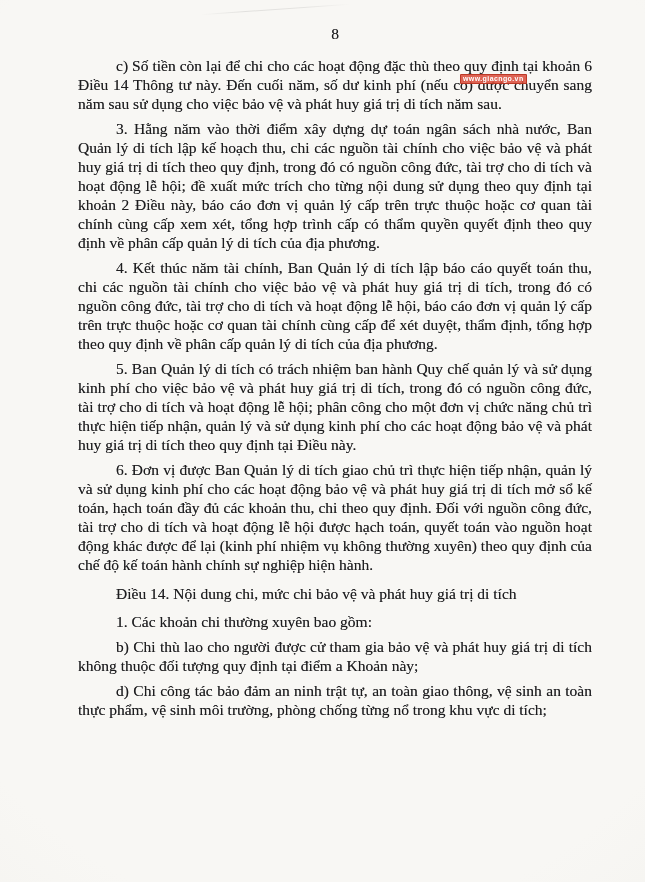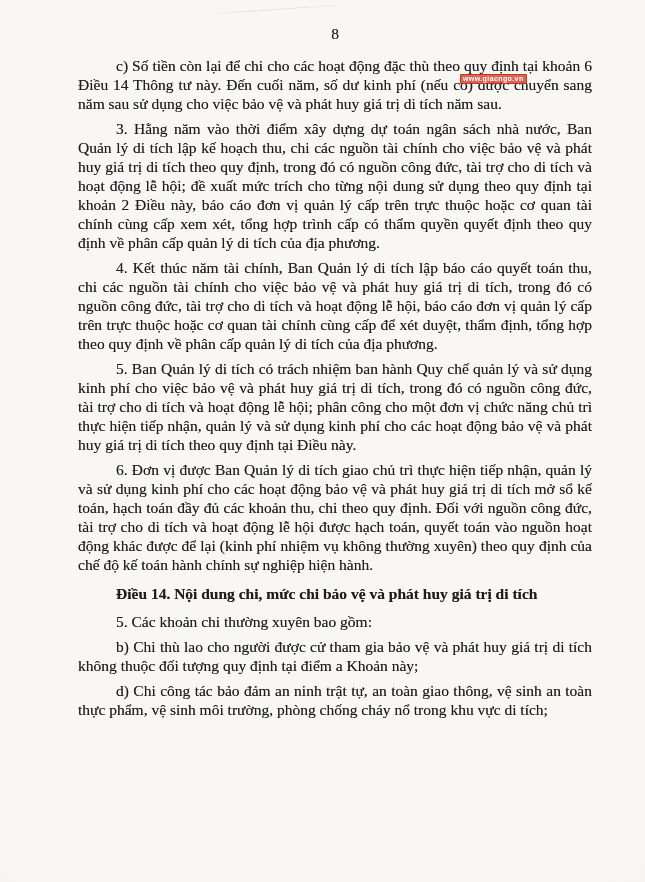--- a/index.html
+++ b/index.html
@@ -29,21 +29,21 @@
   .pagenum{
     text-align:center;
     margin:0 0 13px 0;
   }
   p.para{
     margin:0 0 6px 0;
     text-indent:38px;
     text-align:justify;
   }
   p.heading{
-    font-weight:bold;
+    font-weight:normal;
     margin-top:10px;
     margin-bottom:9px;
   }
   .watermark{
     position:absolute;
     left:460px;top:74px;
     background:rgba(217,79,61,0.88);
     border:1px solid rgba(181,49,31,0.85);
     color:#ffffff;
     font-family:"Liberation Sans","DejaVu Sans",sans-serif;
@@ -69,17 +69,17 @@
     <div class="pagenum">8</div>
 
     <p class="para">c) Số tiền còn lại để chi cho các hoạt động đặc thù theo quy định tại khoản 6 Điều 14 Thông tư này. Đến cuối năm, số dư kinh phí (nếu có) được chuyển sang năm sau sử dụng cho việc bảo vệ và phát huy giá trị di tích năm sau.</p>
     <p class="para">3. Hằng năm vào thời điểm xây dựng dự toán ngân sách nhà nước, Ban Quản lý di tích lập kế hoạch thu, chi các nguồn tài chính cho việc bảo vệ và phát huy giá trị di tích theo quy định, trong đó có nguồn công đức, tài trợ cho di tích và hoạt động lễ hội; đề xuất mức trích cho từng nội dung sử dụng theo quy định tại khoản 2 Điều này, báo cáo đơn vị quản lý cấp trên trực thuộc hoặc cơ quan tài chính cùng cấp xem xét, tổng hợp trình cấp có thẩm quyền quyết định theo quy định về phân cấp quản lý di tích của địa phương.</p>
     <p class="para">4. Kết thúc năm tài chính, Ban Quản lý di tích lập báo cáo quyết toán thu, chi các nguồn tài chính cho việc bảo vệ và phát huy giá trị di tích, trong đó có nguồn công đức, tài trợ cho di tích và hoạt động lễ hội, báo cáo đơn vị quản lý cấp trên trực thuộc hoặc cơ quan tài chính cùng cấp để xét duyệt, thẩm định, tổng hợp theo quy định về phân cấp quản lý di tích của địa phương.</p>
     <p class="para">5. Ban Quản lý di tích có trách nhiệm ban hành Quy chế quản lý và sử dụng kinh phí cho việc bảo vệ và phát huy giá trị di tích, trong đó có nguồn công đức, tài trợ cho di tích và hoạt động lễ hội; phân công cho một đơn vị chức năng chủ trì thực hiện tiếp nhận, quản lý và sử dụng kinh phí cho các hoạt động bảo vệ và phát huy giá trị di tích theo quy định tại Điều này.</p>
     <p class="para">6. Đơn vị được Ban Quản lý di tích giao chủ trì thực hiện tiếp nhận, quản lý và sử dụng kinh phí cho các hoạt động bảo vệ và phát huy giá trị di tích mở sổ kế toán, hạch toán đầy đủ các khoản thu, chi theo quy định. Đối với nguồn công đức, tài trợ cho di tích và hoạt động lễ hội được hạch toán, quyết toán vào nguồn hoạt động khác được để lại (kinh phí nhiệm vụ không thường xuyên) theo quy định của chế độ kế toán hành chính sự nghiệp hiện hành.</p>
 
     <p class="para heading">Điều 14. Nội dung chi, mức chi bảo vệ và phát huy giá trị di tích</p>
 
-    <p class="para">5. Các khoản chi thường xuyên bao gồm:</p>
+    <p class="para">1. Các khoản chi thường xuyên bao gồm:</p>
     <p class="para">b) Chi thù lao cho người được cử tham gia bảo vệ và phát huy giá trị di tích không thuộc đối tượng quy định tại điểm a Khoản này;</p>
-    <p class="para">d) Chi công tác bảo đảm an ninh trật tự, an toàn giao thông, vệ sinh an toàn thực phẩm, vệ sinh môi trường, phòng chống cháy nổ trong khu vực di tích;</p>
+    <p class="para">d) Chi công tác bảo đảm an ninh trật tự, an toàn giao thông, vệ sinh an toàn thực phẩm, vệ sinh môi trường, phòng chống từng nổ trong khu vực di tích;</p>
   </div>
 </div>
 
 </body></html>

